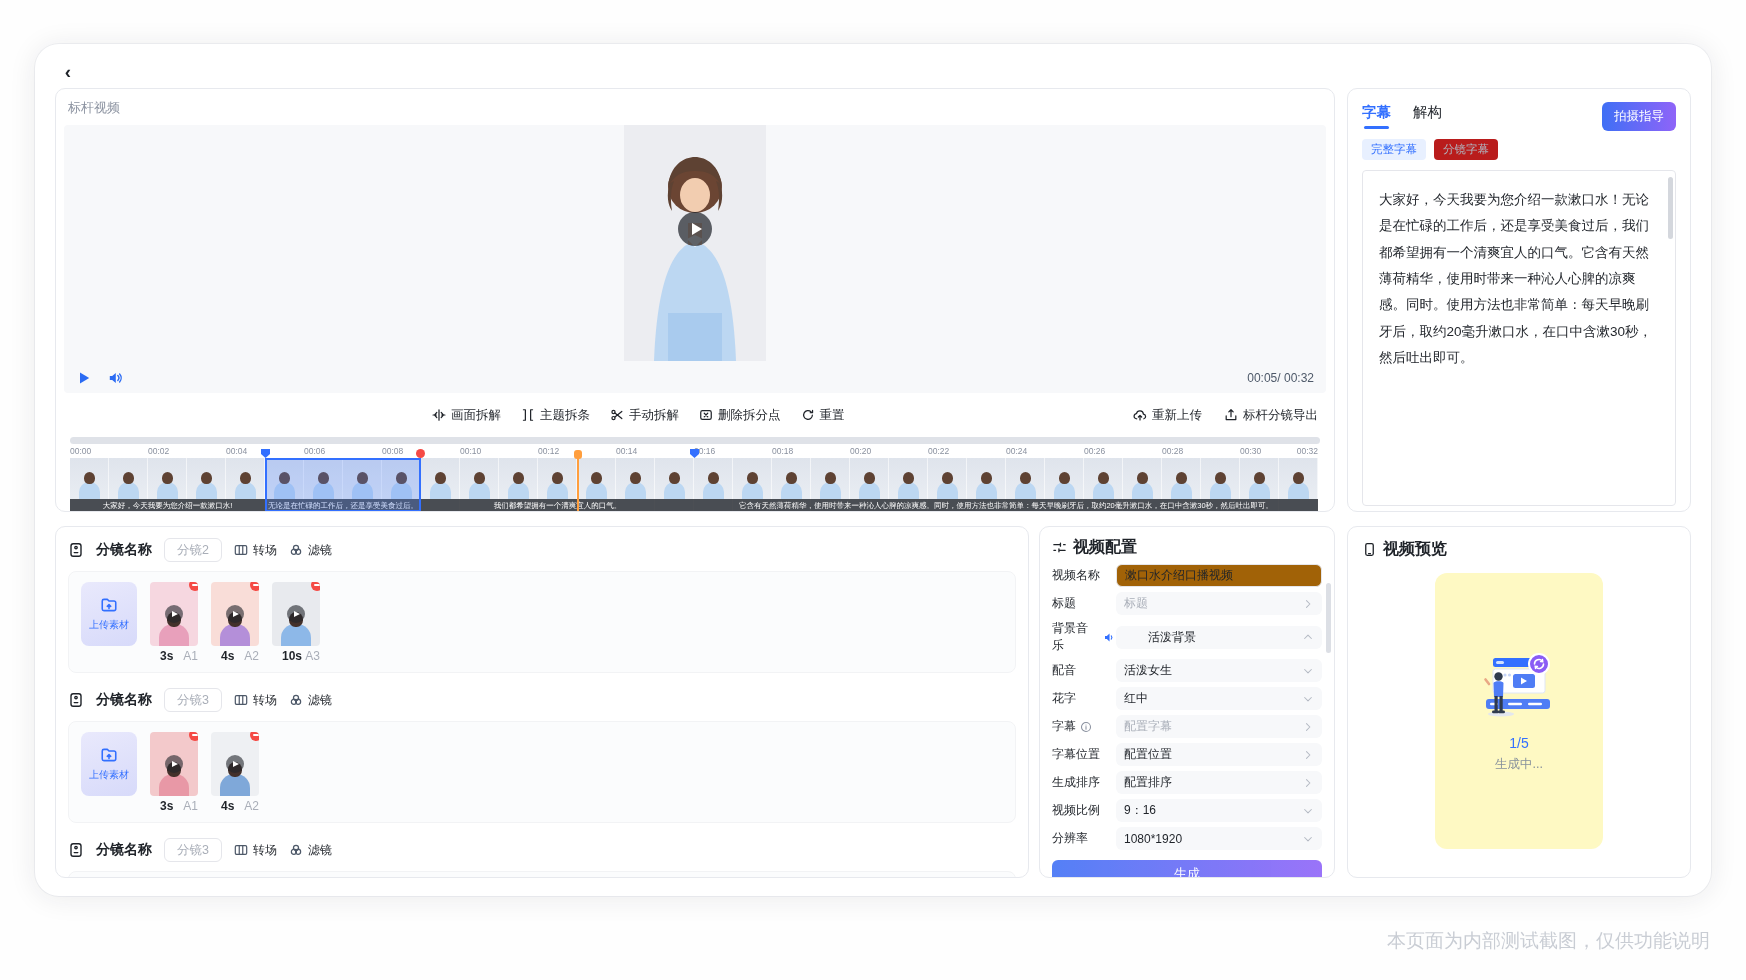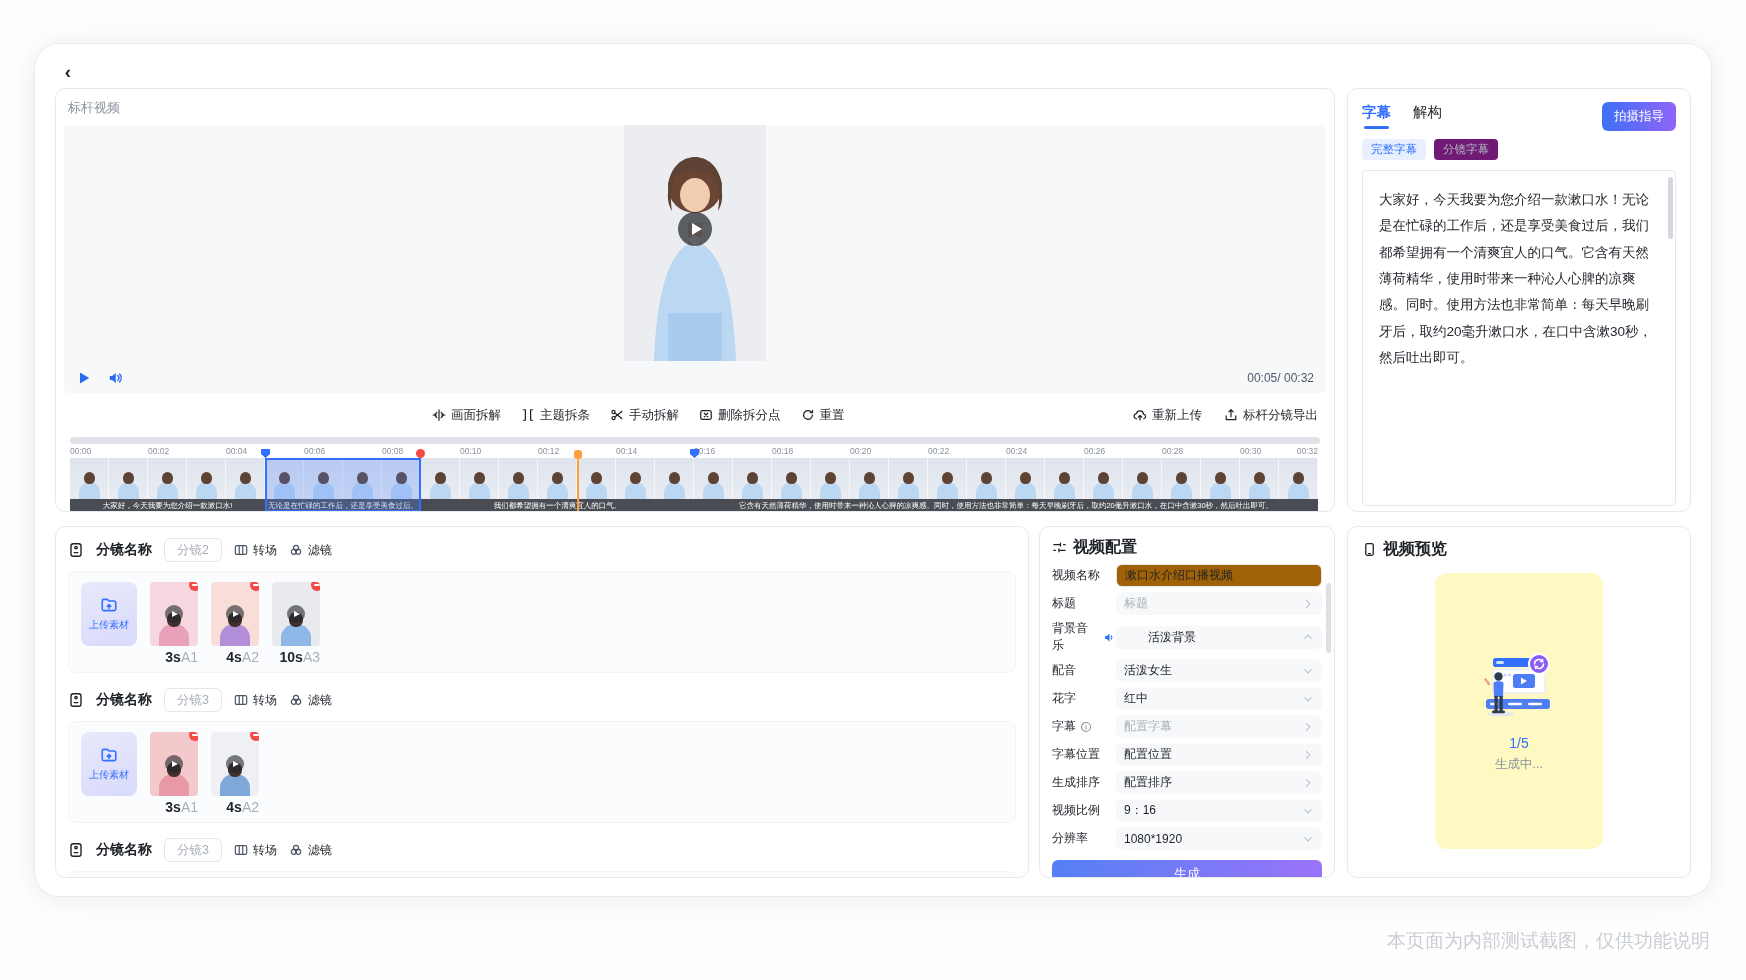--- a/index.html
+++ b/index.html
@@ -64,21 +64,21 @@
   .tabs { display:flex; gap:22px; }
   .tab { font-size:14.5px; cursor:pointer; position:relative; padding-bottom:7px; }
   .tab.active { color:#3370ff; font-weight:bold; }
   .tab.active::after { content:""; position:absolute; left:2px; right:2px; bottom:0; height:3px;
     border-radius:2px; background:#3370ff; }
   .guide-btn { margin-left:auto; border:none; cursor:pointer; color:#fff; font-size:12.5px;
     padding:6px 12px; border-radius:6px; background:linear-gradient(90deg,#3f6ff5,#8f64f8); }
   .sub-filters { display:flex; gap:8px; margin-top:8px; }
   .pill { font-size:11.5px; padding:3px 9px; border-radius:4px; cursor:pointer; }
   .pill.active { background:#e8f0ff; color:#3370ff; }
-  .pill.inactive { background:#701a75; color:#b0b5bf; }
+  .pill.inactive { background:#b91c1c; color:#b0b5bf; }
   .sub-box { margin-top:10px; border:1px solid #e5e6eb; border-radius:4px; height:336px;
     padding:16px 18px 16px 16px; font-size:13.5px; line-height:1.95; color:#1f2329; position:relative; overflow:hidden; }
   .sub-scroll { position:absolute; right:2px; top:6px; width:5px; height:62px; background:#d4d7dd; border-radius:3px; cursor:pointer; }
 
   
   .bottom-left { display:grid; grid-template-columns:1fr 296px; gap:10px; }
   .storyboard { padding:8px 12px; }
   .sb-section { margin-bottom:12px; }
   .sec-head { display:flex; align-items:center; gap:12px; height:30px; }
   .sec-badge { width:16px; height:16px; color:#1f2329; }
@@ -98,21 +98,21 @@
     display:flex; flex-direction:column; align-items:center; justify-content:flex-end; }
   .cp-head { width:14px; height:15px; border-radius:50% 50% 45% 45%; background:#43302a; margin-bottom:-3px; z-index:1; }
   .cp-body { width:30px; height:22px; border-radius:14px 14px 0 0; }
   .clip-play { position:absolute; left:50%; top:50%; transform:translate(-50%,-50%); width:18px; height:18px;
     border-radius:50%; background:rgba(33,37,44,.6); display:flex; align-items:center; justify-content:center; z-index:2; }
   .clip-play .tri { width:0; height:0; border-left:6px solid #fff; border-top:3.5px solid transparent;
     border-bottom:3.5px solid transparent; margin-left:2px; }
   .clip-del { position:absolute; right:-3px; top:-3px; width:12px; height:12px; border-radius:50%;
     background:#f54a45; z-index:3; cursor:pointer; }
   .clip-del::after { content:""; position:absolute; left:3px; top:5.2px; width:6px; height:1.6px; background:#fff; border-radius:1px; }
-  .clip-meta { display:flex; justify-content:flex-end; font-size:14px; margin-top:3px; }
+  .clip-meta { display:flex; justify-content:space-between; font-size:12px; margin-top:3px;margin-left:10px; }
   .clip-dur { color:#1f2329; font-weight:bold; }
   .clip-tag { color:#a9aeb8; }
 
   
   .config { padding:8px 12px; }
   .cfg-title, .prev-title { display:flex; align-items:center; gap:6px; font-size:16px; font-weight:bold; height:24px; }
   .cfg-title .ic, .prev-title .ic { width:15px; height:15px; color:#1f2329; }
   .cfg-row { display:flex; align-items:center; margin-top:5px; }
   .cfg-label { width:64px; flex-shrink:0; font-size:12px; color:#1f2329; display:flex; align-items:center; gap:4px; }
   .cfg-label .ic { width:12px; height:12px; color:#8a919f; }

